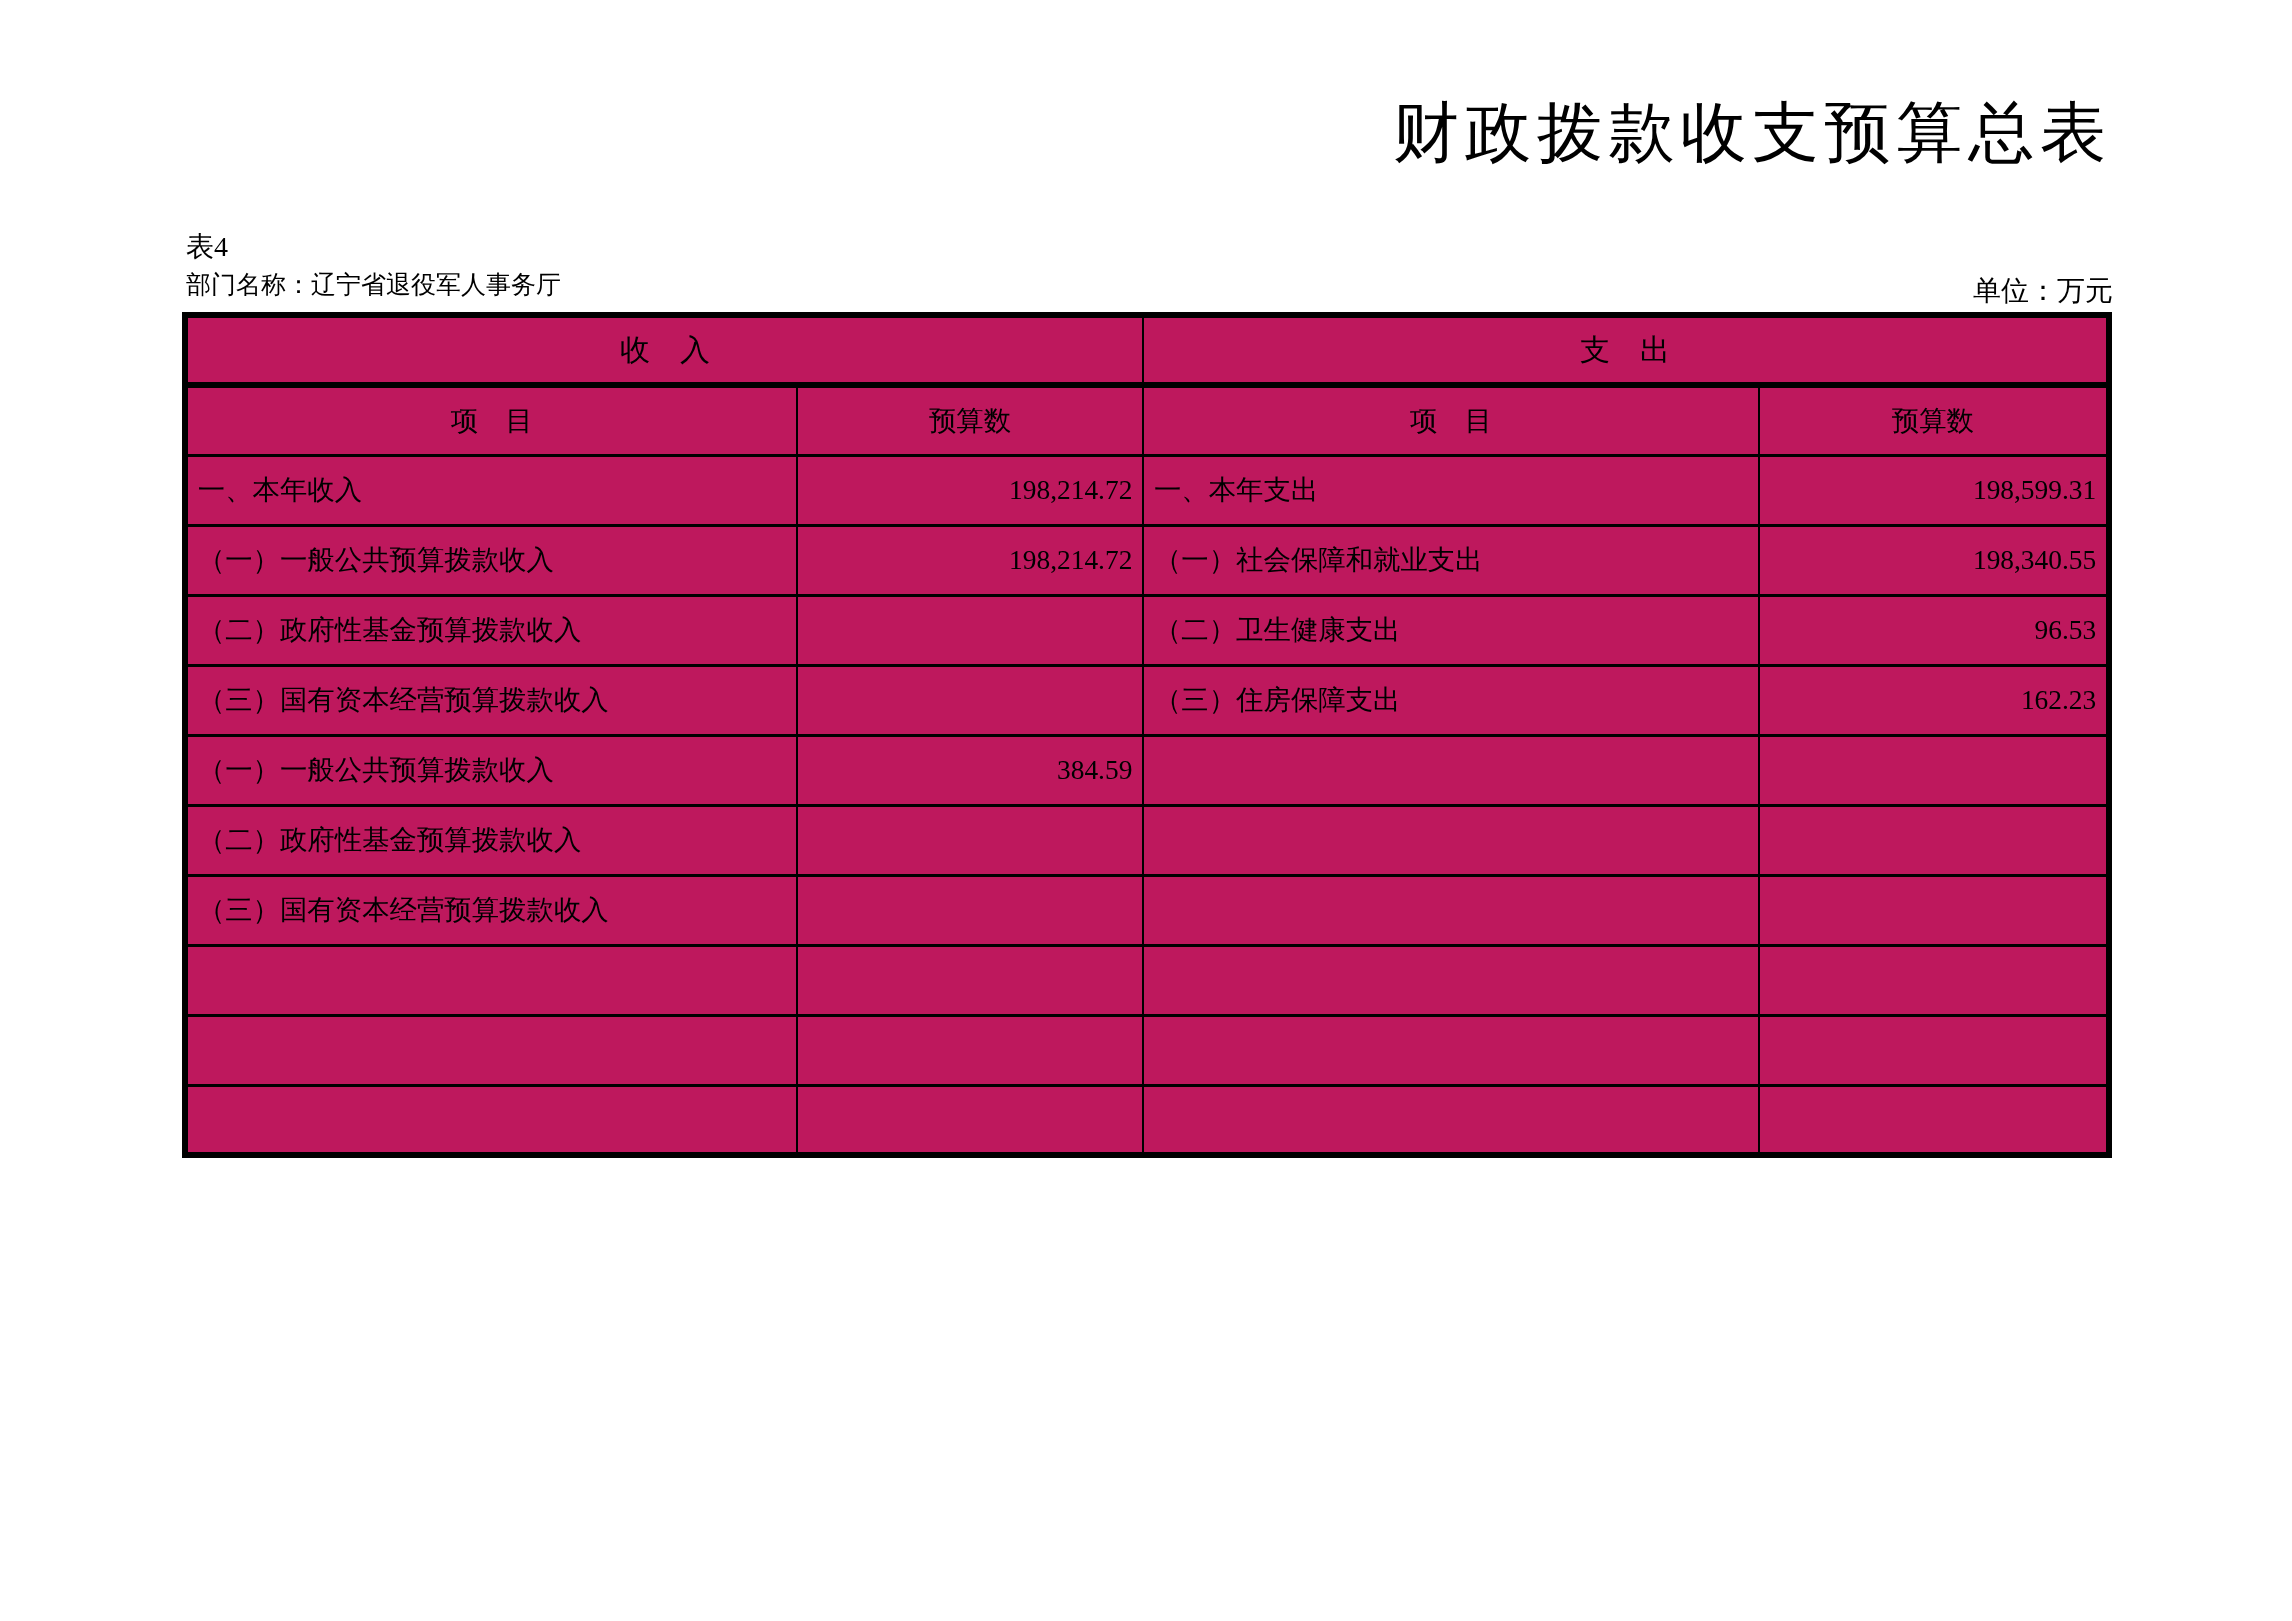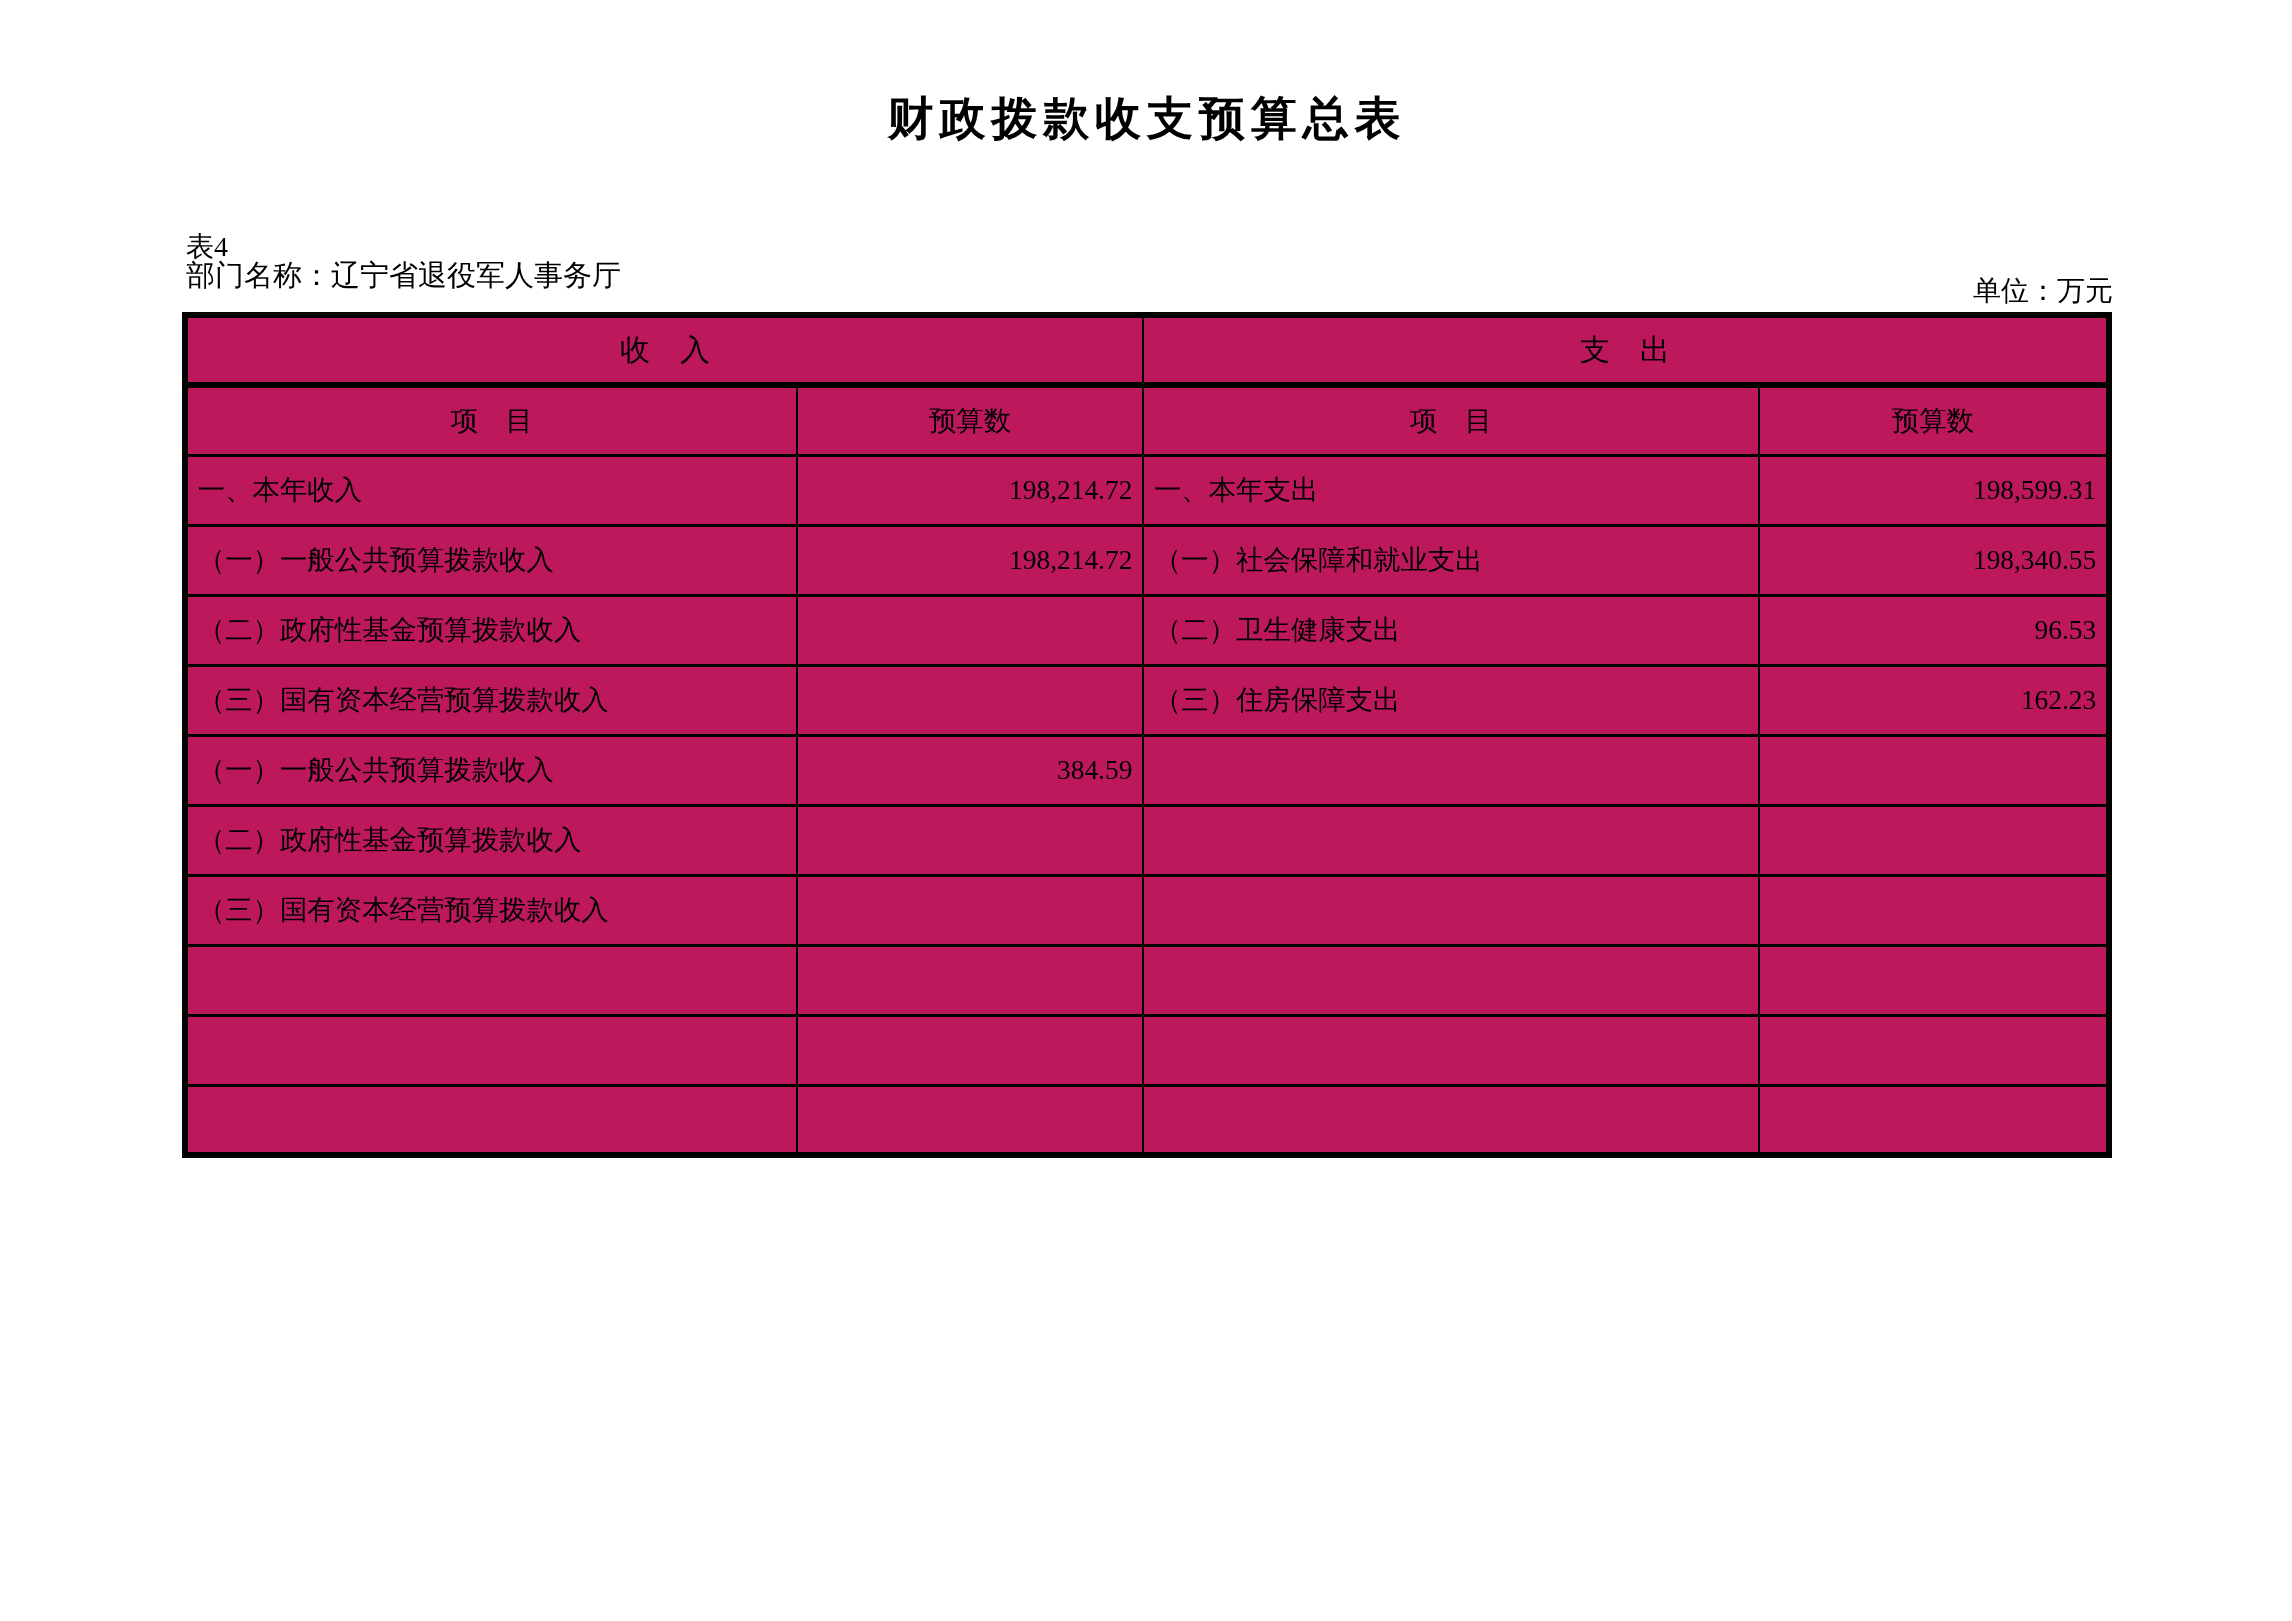--- a/index.html
+++ b/index.html
@@ -6,32 +6,32 @@
   html, body {
     width:2293px; height:1621px;
     background:#ffffff;
     font-family:"Liberation Serif","DejaVu Serif",serif;
     color:#000;
   }
   body { position:relative; overflow:hidden; }
 
   .doc-title {
     position:absolute; left:182px; top:88px; width:1930px;
-    text-align:center;
-    font-size:46px; font-weight:bold; letter-spacing:5.9px;
+    text-align:right;
+    font-size:66px; font-weight:normal; letter-spacing:5.9px;
     white-space:nowrap;
   }
 
   .meta-table-no {
     position:absolute; left:186px; top:228px;
     font-size:28px; white-space:nowrap;
   }
   .meta-dept {
-    position:absolute; left:186px; top:256px;
-    font-size:29px; white-space:nowrap;
+    position:absolute; left:186px; top:268px;
+    font-size:25px; white-space:nowrap;
   }
   .meta-unit {
     position:absolute; right:180px; top:272px;
     font-size:28px; white-space:nowrap; text-align:right;
   }
 
   table.budget {
     position:absolute; left:182px; top:312px; width:1930px;
     border-collapse:collapse; table-layout:fixed;
     background:#be185d;

